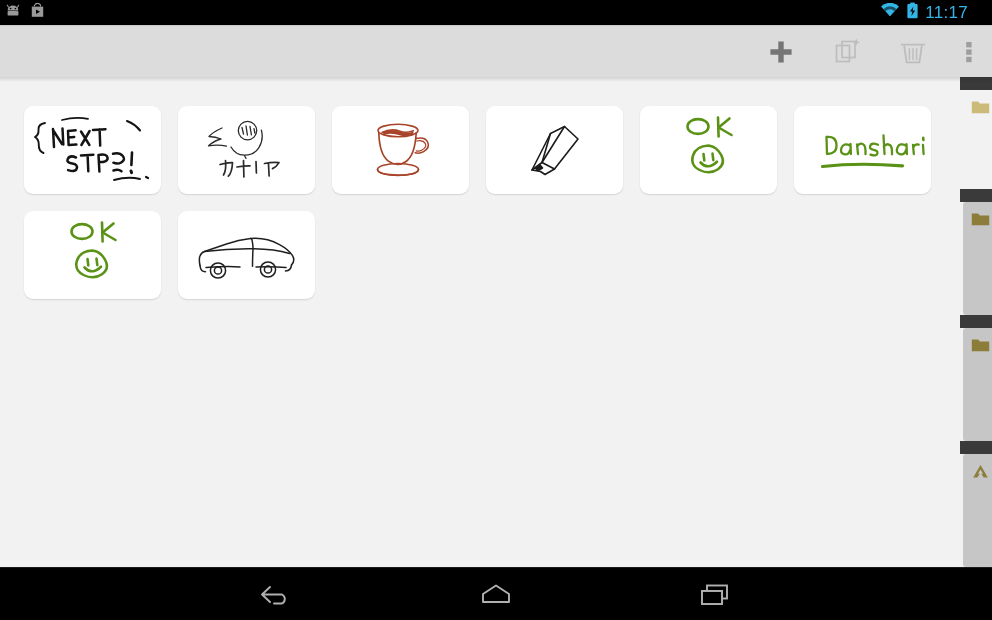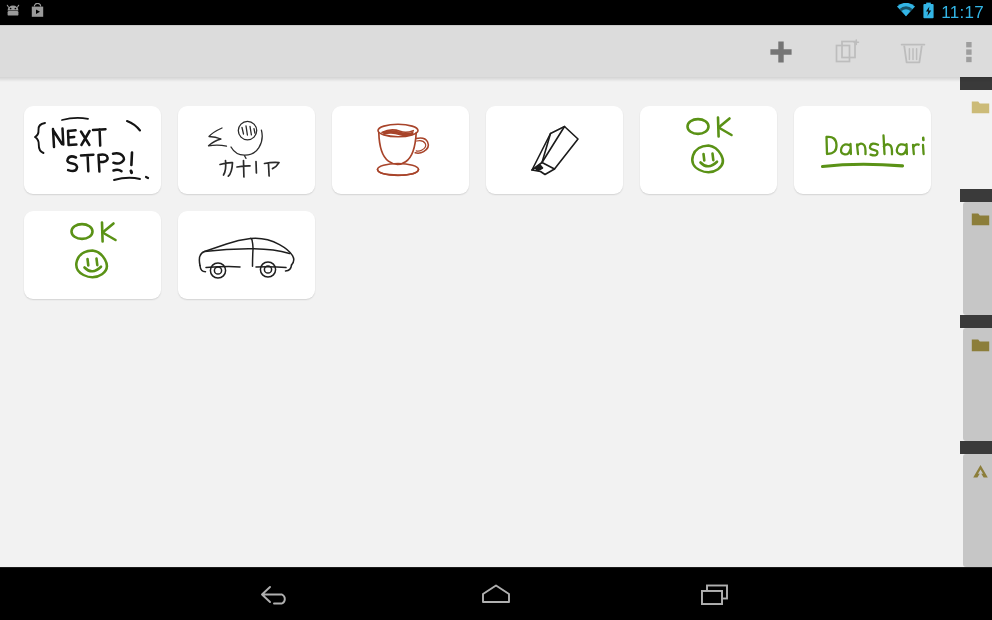--- a/index.html
+++ b/index.html
@@ -17,21 +17,21 @@
 
   
   #status-bar {
     position: absolute;
     left: 0; top: 0;
     width: 992px; height: 25px;
     background: #000000;
     display: flex;
     align-items: center;
     box-sizing: border-box;
-    padding: 0 8px 0 6px;
+    padding: 0 24px 0 6px;
   }
   .status-left {
     display: flex;
     align-items: center;
     gap: 7px;
   }
   .status-right {
     margin-left: auto;
     display: flex;
     align-items: center;

